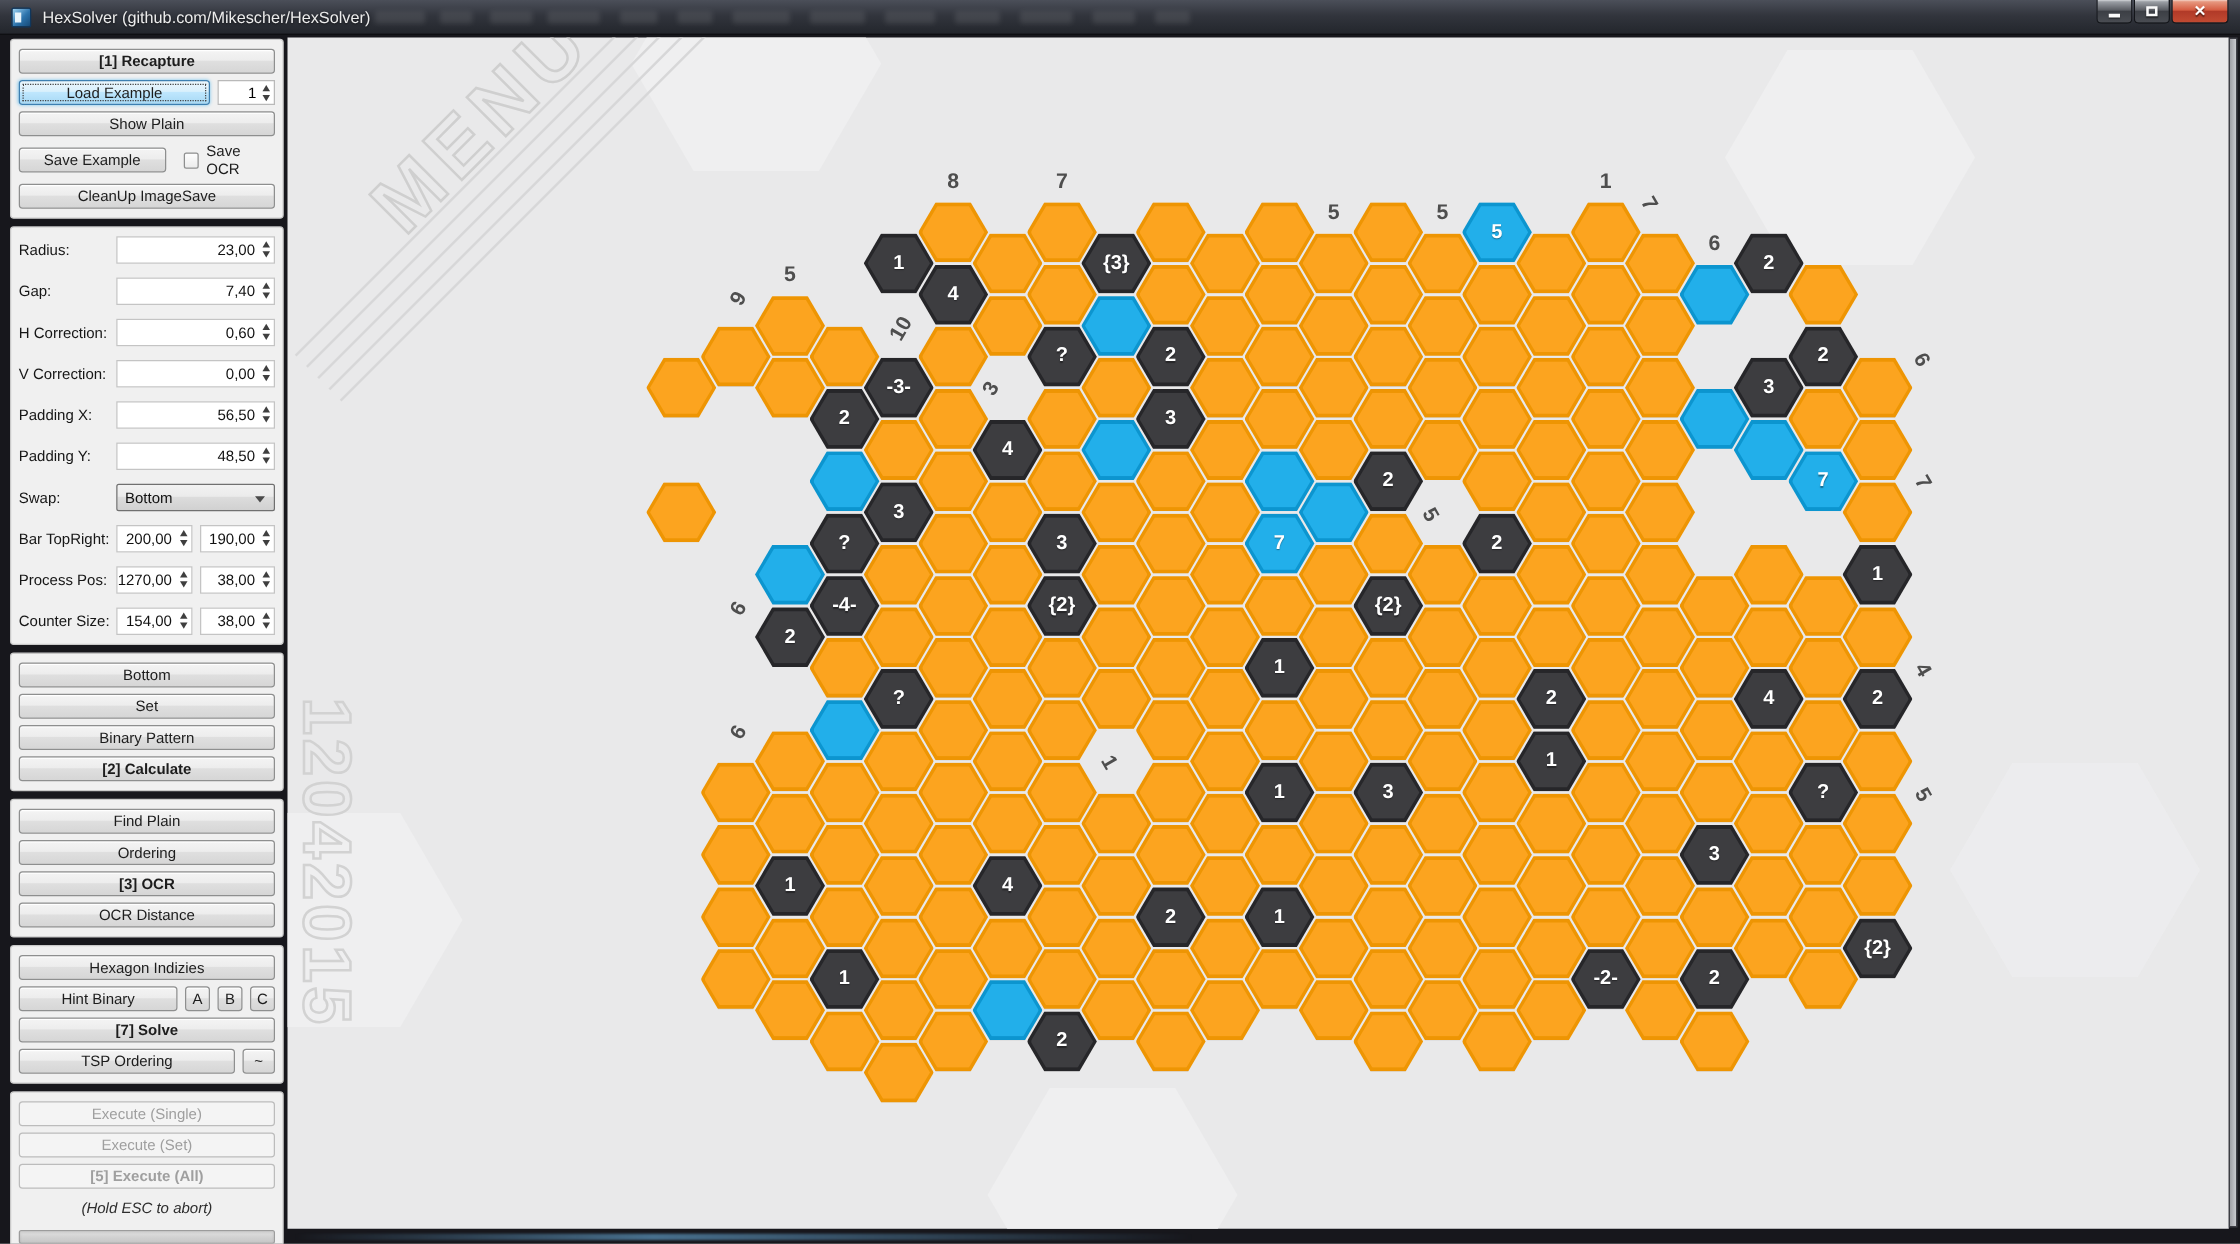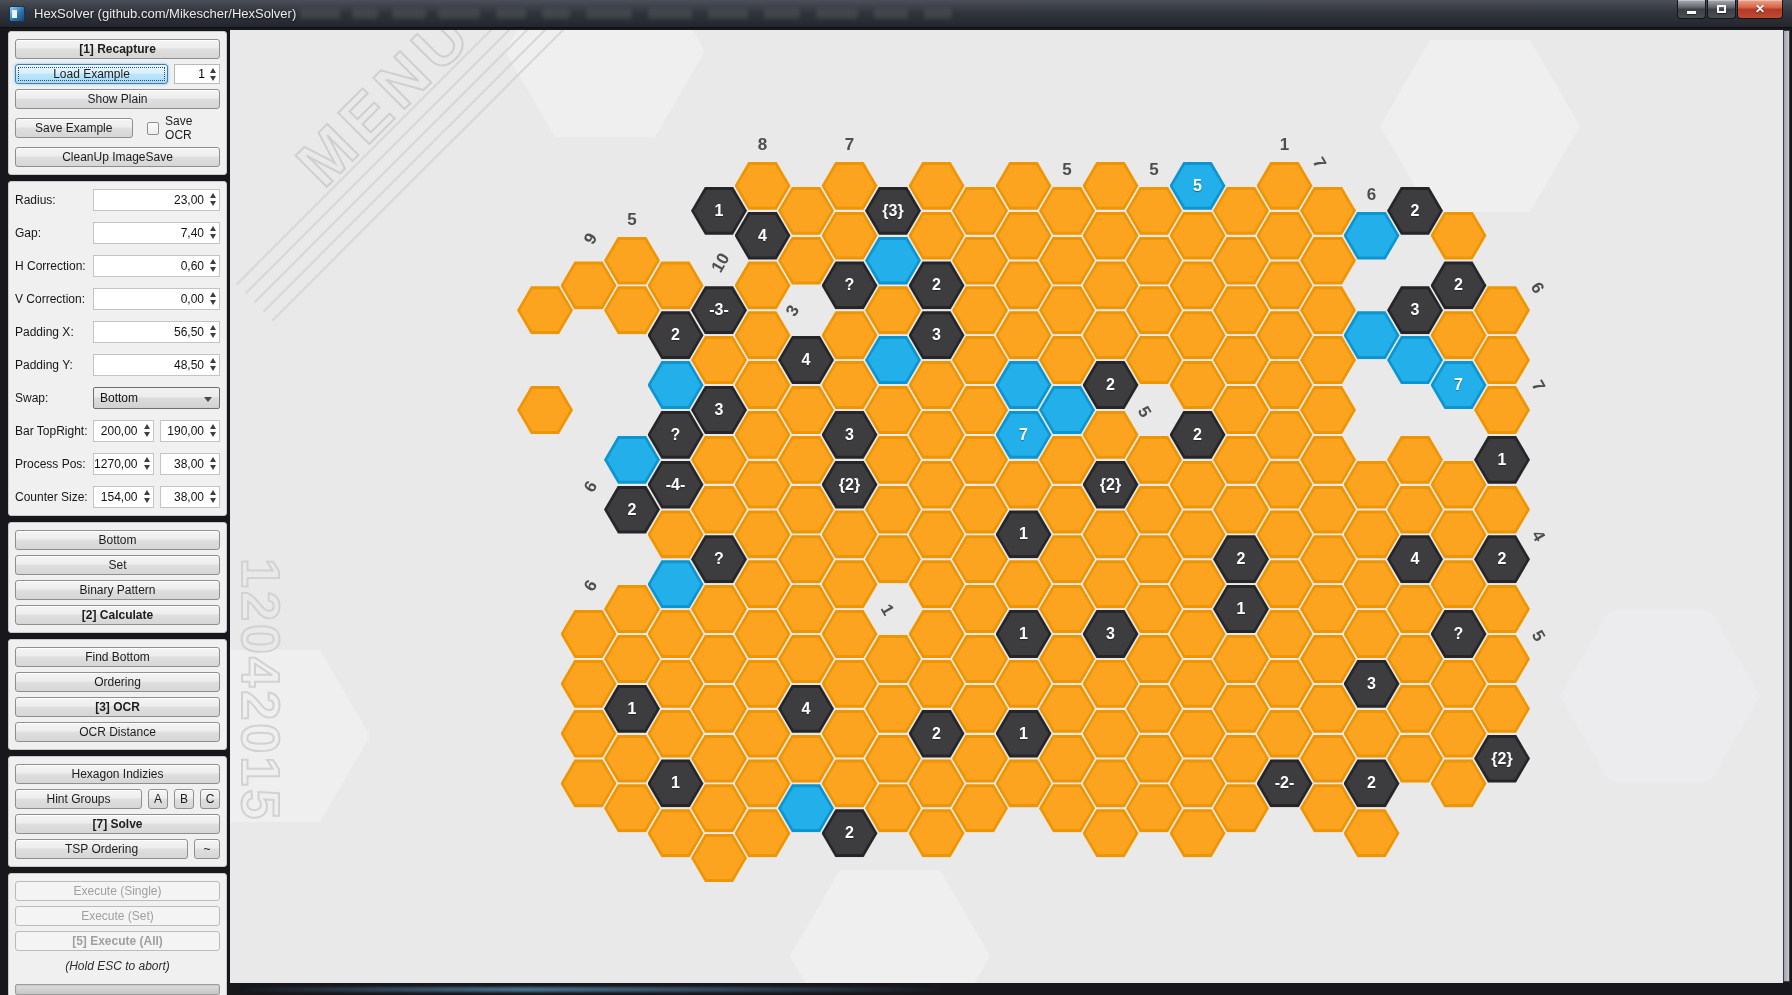--- a/index.html
+++ b/index.html
@@ -278,30 +278,30 @@
   </div>
 
   <div class="panel">
     <div class="btn">Bottom</div>
     <div class="btn">Set</div>
     <div class="btn">Binary Pattern</div>
     <div class="btn bold">[2] Calculate</div>
   </div>
 
   <div class="panel">
-    <div class="btn">Find Bottom</div>
+    <div class="btn">Find Plain</div>
     <div class="btn">Ordering</div>
     <div class="btn bold">[3] OCR</div>
     <div class="btn">OCR Distance</div>
   </div>
 
   <div class="panel">
     <div class="btn">Hexagon Indizies</div>
     <div class="hrow">
-      <div class="btn grow">Hint Groups</div>
+      <div class="btn grow">Hint Binary</div>
       <div class="btn sq">A</div>
       <div class="btn sq">B</div>
       <div class="btn sq">C</div>
     </div>
     <div class="btn bold">[7] Solve</div>
     <div class="hrow">
       <div class="btn grow">TSP Ordering</div>
       <div class="btn" style="width:26px">~</div>
     </div>
   </div>

